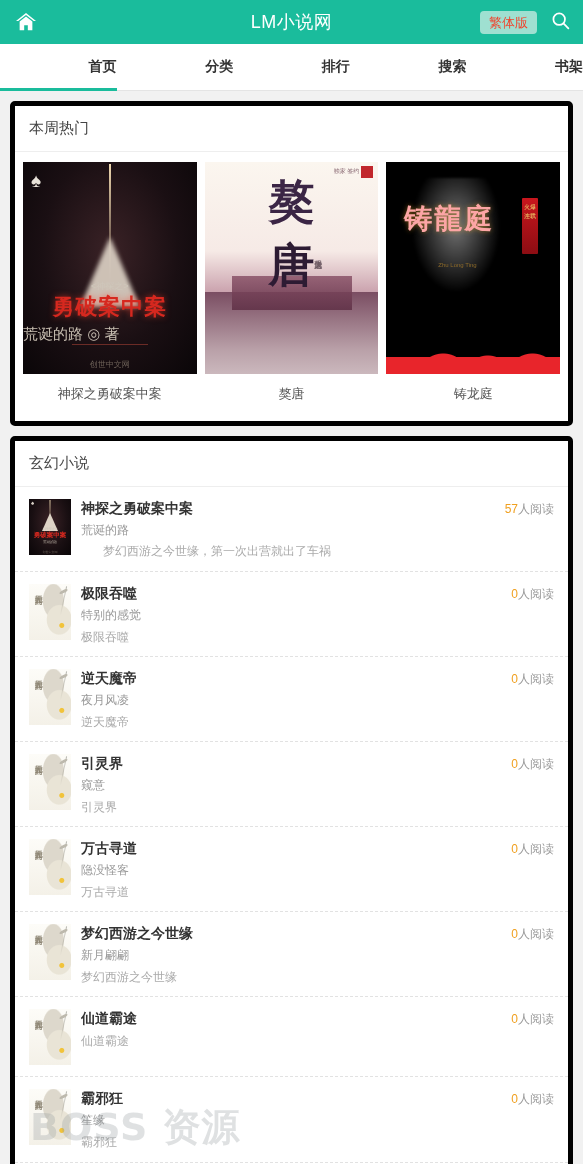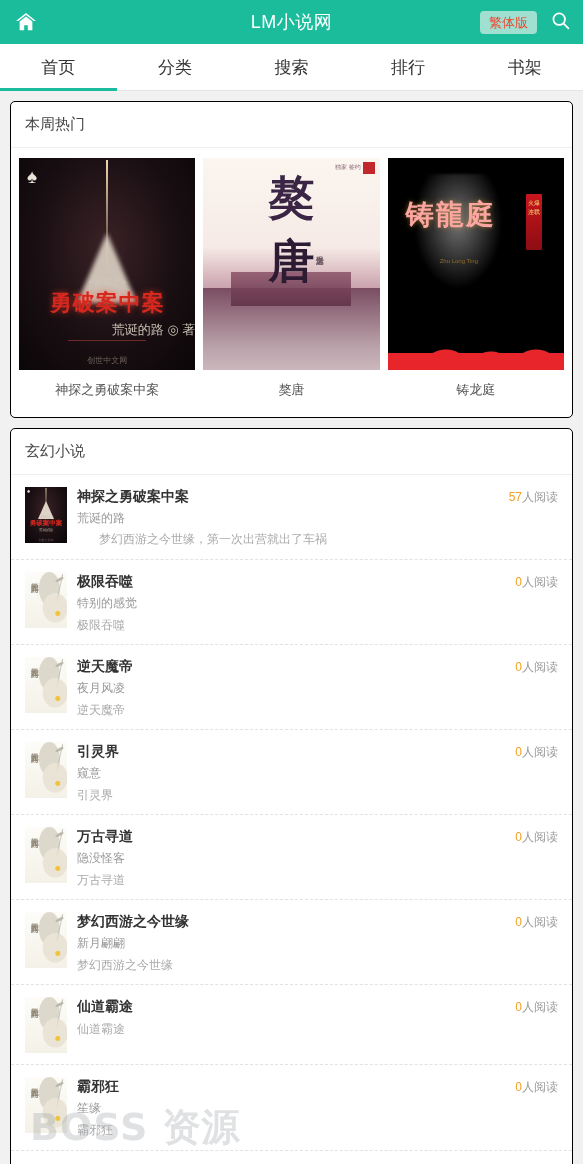--- a/index.html
+++ b/index.html
@@ -70,40 +70,41 @@
     height: 47px;
     background: #ffffff;
     display: flex;
     align-items: stretch;
     border-bottom: 1px solid #e4e4e4;
   }
   .nav-item {
     flex: 1;
     display: flex;
     align-items: center;
-    justify-content: center;
-    font-size: 17px;
+    justify-content: flex-end;
+    font-size: 14px;
     color: #333333;
     position: relative;
     cursor: pointer;
+    font-weight: bold;
   }
   .nav-item.active { color: #333333; }
   .nav-item.active::after {
     content: "";
     position: absolute;
     left: 0; right: 0;
     bottom: -1px;
     height: 3px;
     background: #1abc9c;
   }
 
   
   .card {
     background: #ffffff;
-    border: 1px solid #000000;
+    border: 5px solid #000000;
     border-radius: 5px;
     margin: 10px;
     overflow: hidden;
   }
   .card-head {
     padding: 13px 14px;
     font-size: 15px;
     color: #444444;
     border-bottom: 1px solid #eeeeee;
   }
@@ -147,21 +148,21 @@
     width: 0; height: 0; border-left: 30px solid transparent; border-right: 30px solid transparent;
     border-bottom: 70px solid #ded3c6; filter: blur(2px); opacity: .9;
   }
   .cover-a .ace { position: absolute; left: 8px; top: 8px; color: #e9e3da; font-size: 19px; font-family: "Liberation Serif", serif; }
   .cover-a .sub { position: absolute; left: 0; right: 0; top: 118px; text-align: center; color: #cfc7bb; font-size: 9px; }
   .cover-a .main {
     position: absolute; left: 0; right: 0; top: 130px; text-align: center;
     color: #d6281f; font-size: 22px; font-weight: bold; letter-spacing: 1px;
     text-shadow: 0 0 6px rgba(255,60,40,.6);
   }
-  .cover-a .auth { position: absolute; left: 16px; right: 0; top: 163px; text-align: right; color: #c8bfb2; font-size: 13px; }
+  .cover-a .auth { position: absolute; left: 0; right: 0; top: 163px; text-align: left; color: #c8bfb2; font-size: 15px; }
   .cover-a .rule { position: absolute; left: 28%; right: 28%; top: 182px; height: 1px; background: #6b2b26; }
   .cover-a .brand { position: absolute; left: 0; right: 0; bottom: 4px; text-align: center; color: #6d6158; font-size: 8px; }
 
   
   .cover-b { background: linear-gradient(#fbf6ef 0%, #f6eae6 42%, #c9a0ac 62%, #8d5f74 80%, #b59aa2 100%); }
   .cover-b .road {
     position: absolute; left: 0; right: 0; bottom: 0; height: 82px;
     background: linear-gradient(#7a4d62, #b9a0a8 70%, #cbb8bd);
   }
   .cover-b .gate {
@@ -346,24 +347,24 @@
   </div>
 
   <div class="nav">
     <div class="nav-item active">
       <span>首页</span>
     </div>
     <div class="nav-item">
       <span>分类</span>
     </div>
     <div class="nav-item">
+      <span>排行</span>
+    </div>
+    <div class="nav-item">
       <span>搜索</span>
-    </div>
-    <div class="nav-item">
-      <span>排行</span>
     </div>
     <div class="nav-item">
       <span>书架</span>
     </div>
   </div>
 
   <div class="card">
     <div class="card-head">本周热门</div>
     <div class="hot-grid">
 

